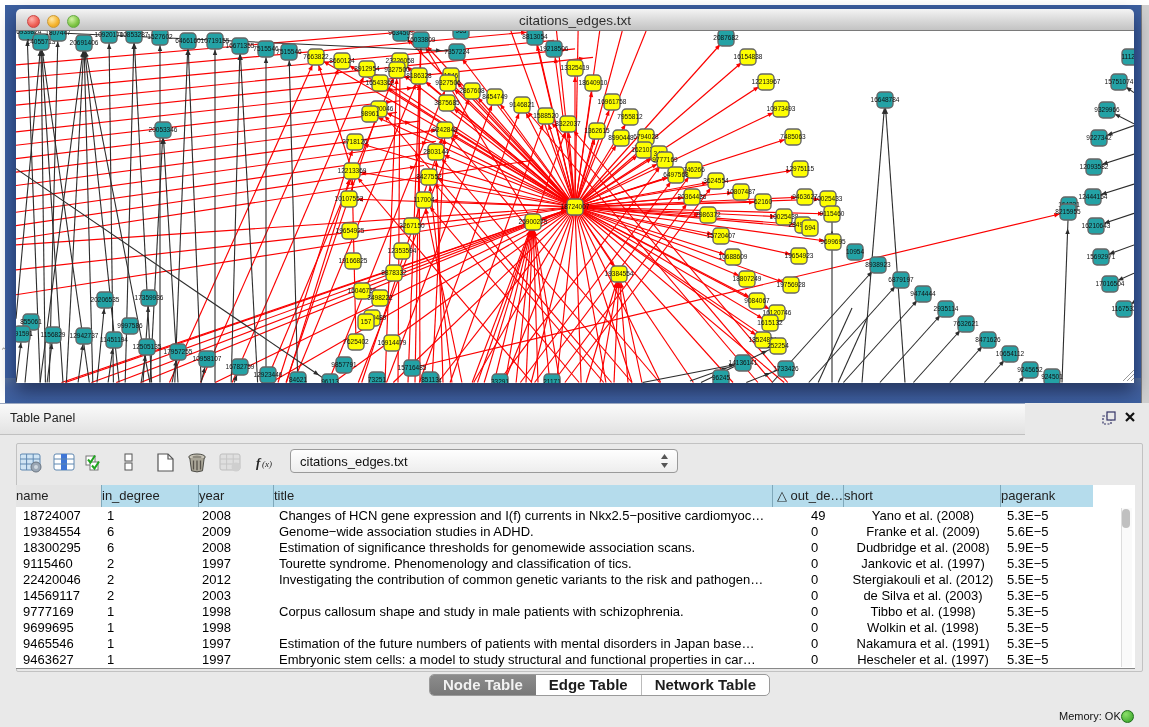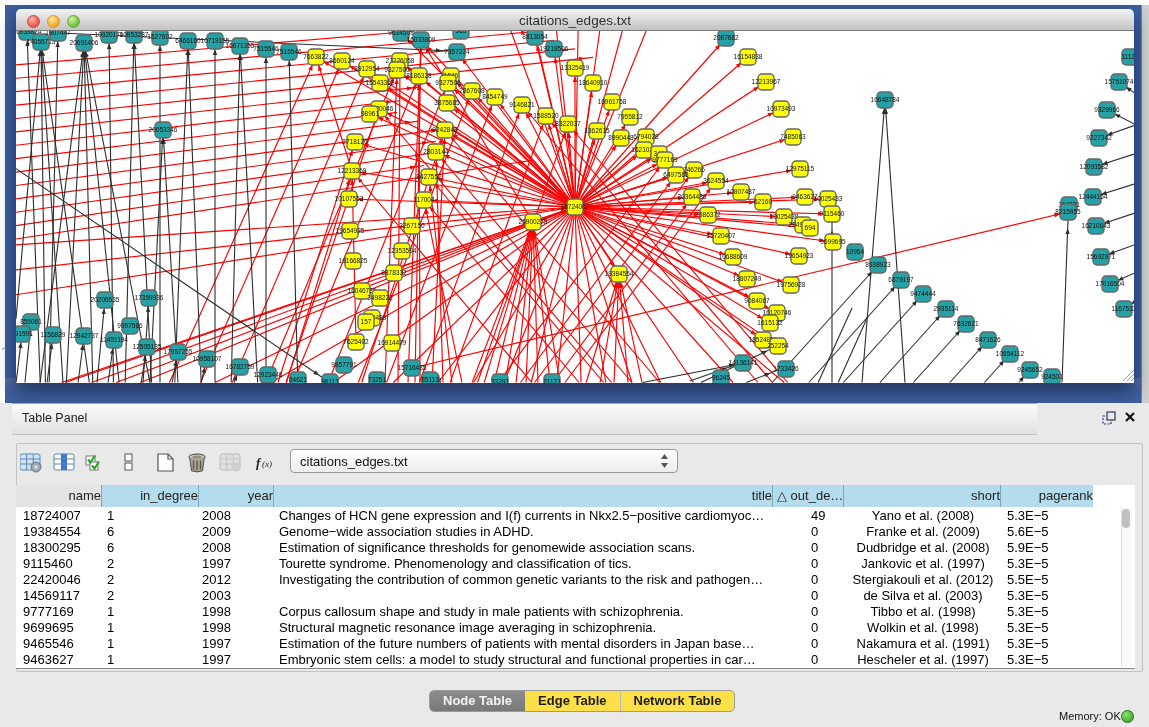--- a/index.html
+++ b/index.html
@@ -7,36 +7,36 @@
 #bluebot{position:absolute;left:5px;top:378px;width:1136px;height:25px;
 background:linear-gradient(#56729f,#44629e 40%,#3c5f9f)}
 #graystrip{position:absolute;left:1141px;top:5px;width:8px;height:398px;background:#cfcfcf;border-left:1px solid #808080}
 #win{position:absolute;left:16px;top:9px;width:1118px;height:374px;border-radius:5px 5px 0 0;
 box-shadow:0 8px 18px rgba(0,10,40,.55)}
 #titlebar{position:absolute;left:0;top:0;width:1118px;height:21px;border-radius:5px 5px 0 0;
 background:linear-gradient(#f4f4f4,#d8d8d8 55%,#c3c3c3);border-bottom:1px solid #7a7a7a}
 #title{position:absolute;left:0;top:4px;width:1118px;text-align:center;font-size:13.5px;color:#2e2e2e}
 .tl{position:absolute;top:15px;width:11px;height:11px;border-radius:50%;}
 #panel{position:absolute;left:0;top:403px;width:1149px;height:324px;background:#e9e9e9}
-#pbar{position:absolute;left:12px;top:403px;width:1025px;height:30px;
+#pbar{position:absolute;left:0;top:403px;width:1025px;height:30px;
 background:linear-gradient(#fafafa,#e2e2e2);border-top:1px solid #9aa7c0;border-bottom:1px solid #c0c0c0}
 #pbar span{position:absolute;left:10px;top:7px;font-size:12.5px;color:#222}
 #inner{position:absolute;left:16px;top:443px;width:1125px;height:227px;background:#e9e9e9;border:1px solid #c2c2c2;border-radius:2px}
 #dropdown{position:absolute;left:290px;top:449px;width:388px;height:24px;background:linear-gradient(#fefefe,#ededed);
 border:1px solid #9a9a9a;border-radius:4px;font-size:13px;color:#111;line-height:23px;padding-left:9px;box-sizing:border-box}
 #thead{position:absolute;left:16px;top:485px;width:1119px;height:22px;background:#fff;border-bottom:2px solid #5a6a70}
-.hc{position:absolute;top:0;height:22px;font-size:13px;color:#222;text-align:right;line-height:21px;
+.hc{position:absolute;top:0;height:22px;font-size:13px;color:#222;text-align:left;line-height:21px;
 border-right:1px solid #7fa8ba;box-sizing:border-box;background:#b5dcec;white-space:nowrap;overflow:hidden}
 #tbody{position:absolute;left:16px;top:507px;width:1119px;height:161px;background:#fff;border-bottom:1px solid #888}
 .trow{position:absolute;left:16px;width:1119px;height:16px;font-size:13px;color:#000;white-space:nowrap}
 .trow span{position:absolute;top:0;line-height:16px;overflow:hidden}
 .c0{left:7px;width:82px}.c1{left:91px;width:90px}.c2{left:186px;width:70px}
 .c3{left:263px;width:494px}.c4{left:795px;width:65px}.c5{left:829px;width:156px;text-align:center}
 .c6{left:991px;width:95px}
-#tabs{position:absolute;left:429px;top:690px;height:20px;border:1px solid #9a9a9a;border-radius:5px;background:#fde047;font-size:13px}
+#tabs{position:absolute;left:429px;top:674px;height:20px;border:1px solid #9a9a9a;border-radius:5px;background:#ffffff;font-size:15px}
 .tab{display:inline-block;height:20px;line-height:20px;padding:0 13px;color:#1d1d1d;vertical-align:top;font-weight:bold}
 #tab1{background:linear-gradient(#8c8c8c,#787878);color:#f2f2f2;border-radius:4px 0 0 4px}
 .tsep{display:inline-block;width:1px;height:20px;background:#bbb;vertical-align:top}
 #mem{position:absolute;left:1059px;top:710px;font-size:11px;color:#111}
 #memdot{position:absolute;left:1121px;top:710px;width:11px;height:11px;border-radius:50%;
 background:radial-gradient(circle at 35% 30%,#8ce06a,#2f9e22);border:1px solid #1c6e18}
 #scroll{position:absolute;left:1121px;top:508px;width:10px;height:159px;background:#fafafa;border-left:1px solid #ddd}
 #thumb{position:absolute;left:1122px;top:509px;width:8px;height:19px;background:#c0c0c0;border-radius:4px}
 .micon{position:absolute;top:453px}
 </style></head><body>
@@ -920,21 +920,20 @@
     <span class="c2">1998</span>
     <span class="c3">Corpus callosum shape and study in male patients with schizophrenia.</span>
     <span class="c4">0</span>
     <span class="c5">Tibbo et al. (1998)</span>
     <span class="c6">5.3E−5</span>
   </div>
 <div class="trow" style="top:620px">
 <span class="c0">9699695</span>
     <span class="c1">1</span>
     <span class="c2">1998</span>
-    <span class="c3">Structural magnetic resonance image averaging in schizophrenia.</span>
     <span class="c4">0</span>
     <span class="c5">Wolkin et al. (1998)</span>
     <span class="c6">5.3E−5</span>
   </div>
 <div class="trow" style="top:636px">
 <span class="c0">9465546</span>
     <span class="c1">1</span>
     <span class="c2">1997</span>
     <span class="c3">Estimation of the future numbers of patients with mental disorders in Japan base…</span>
     <span class="c4">0</span>

